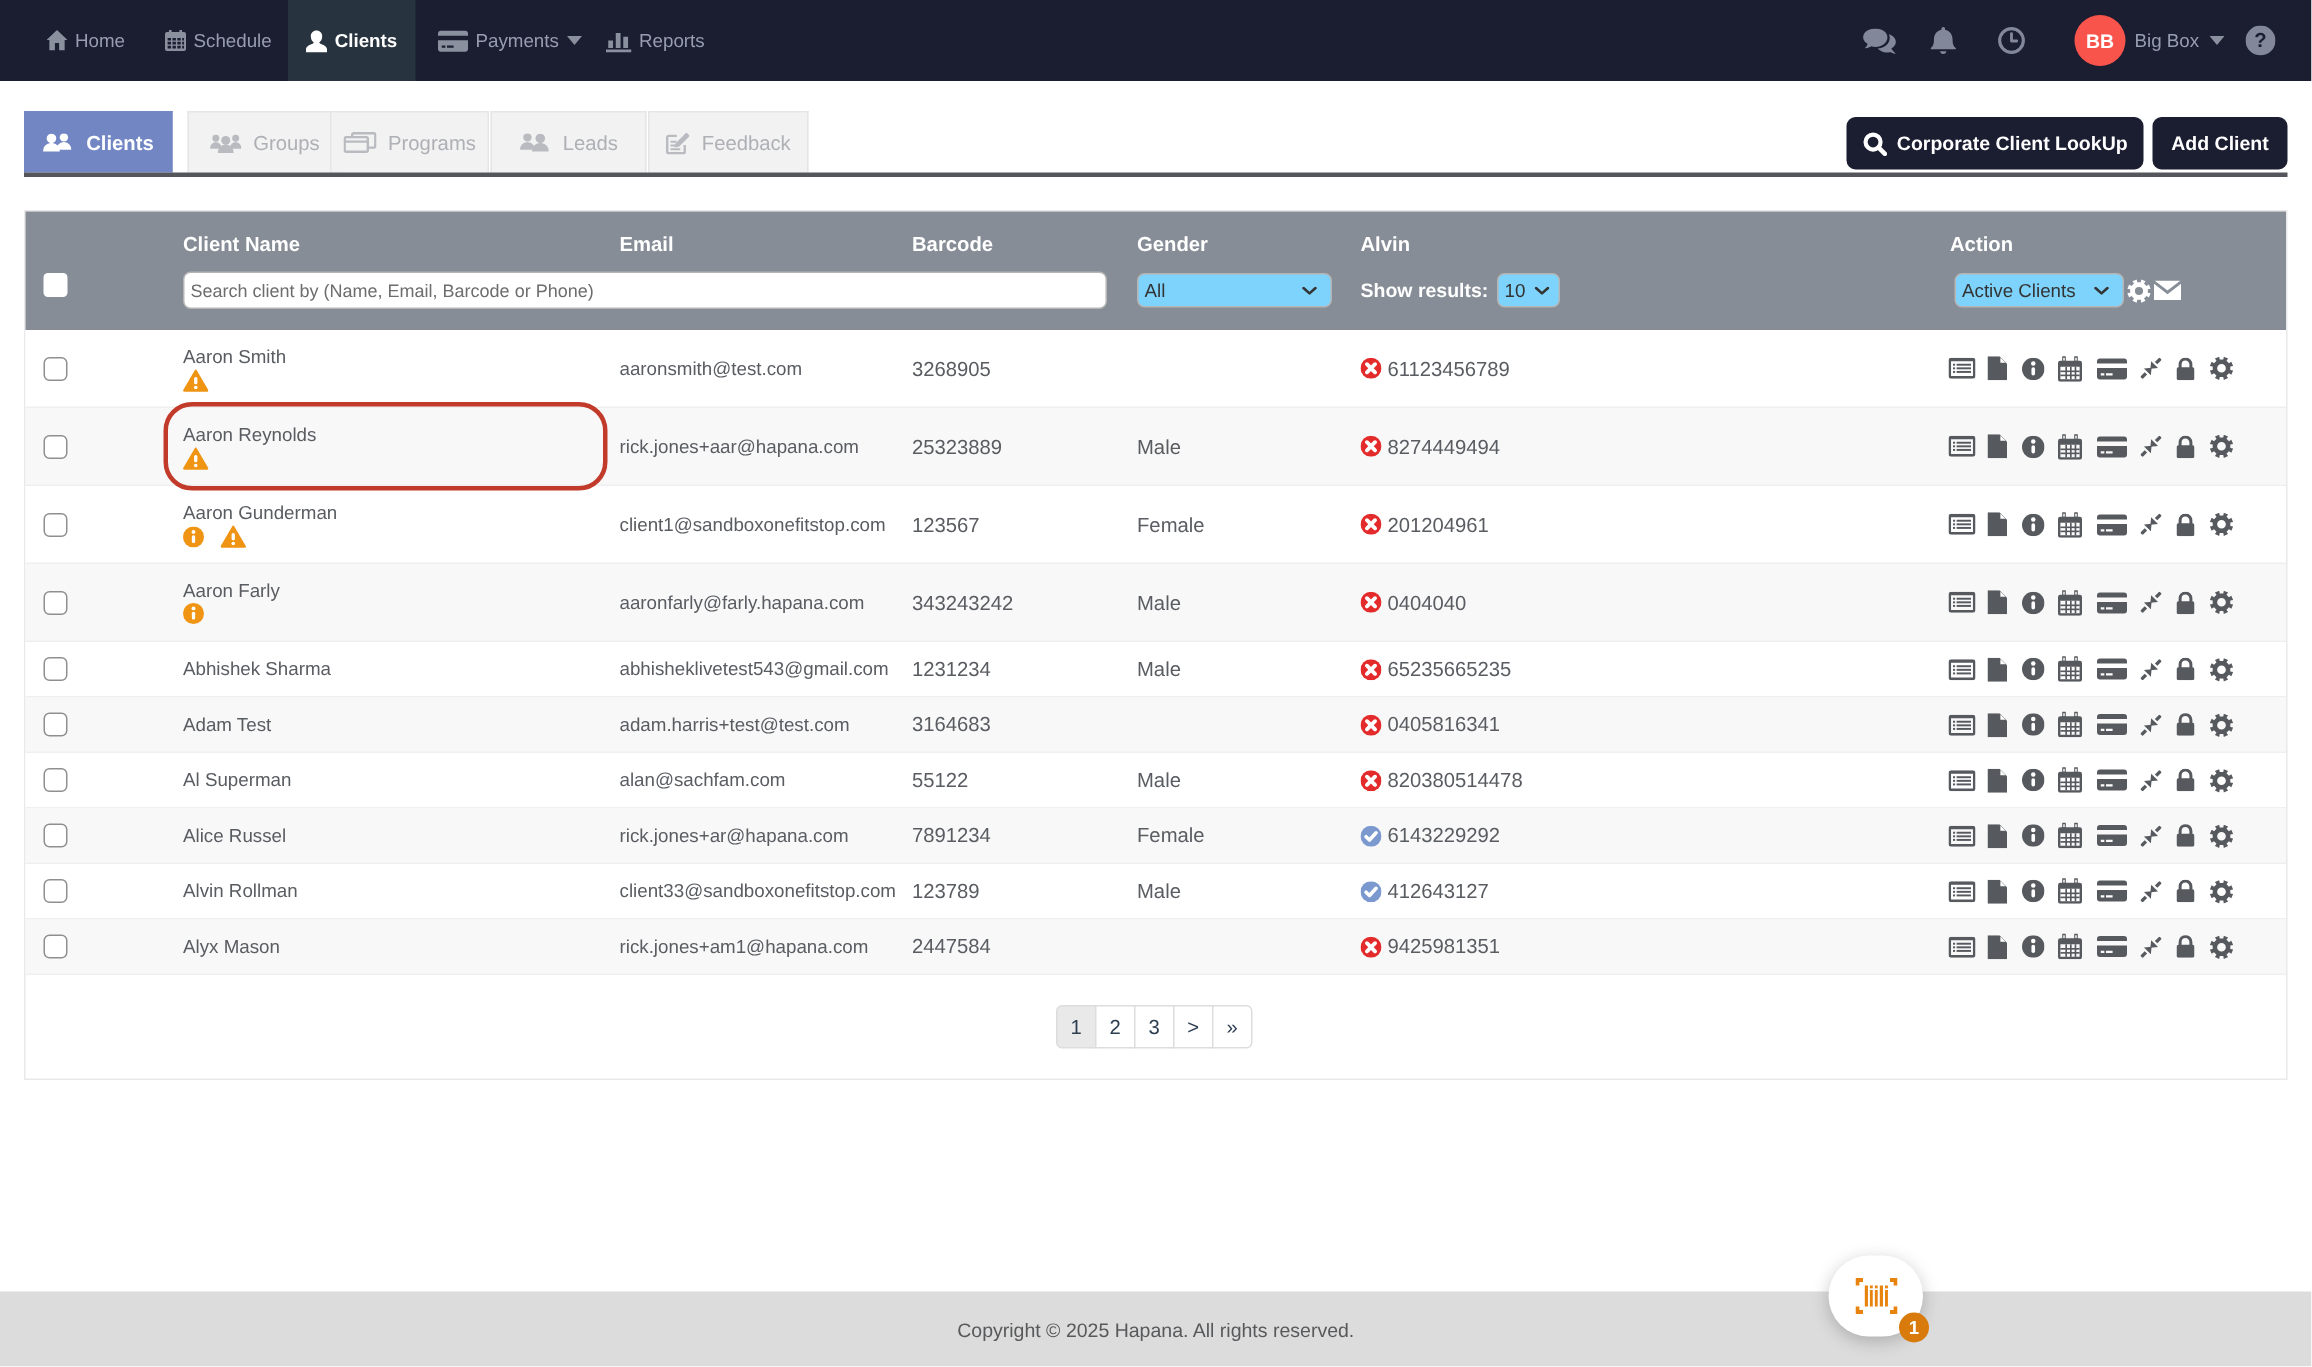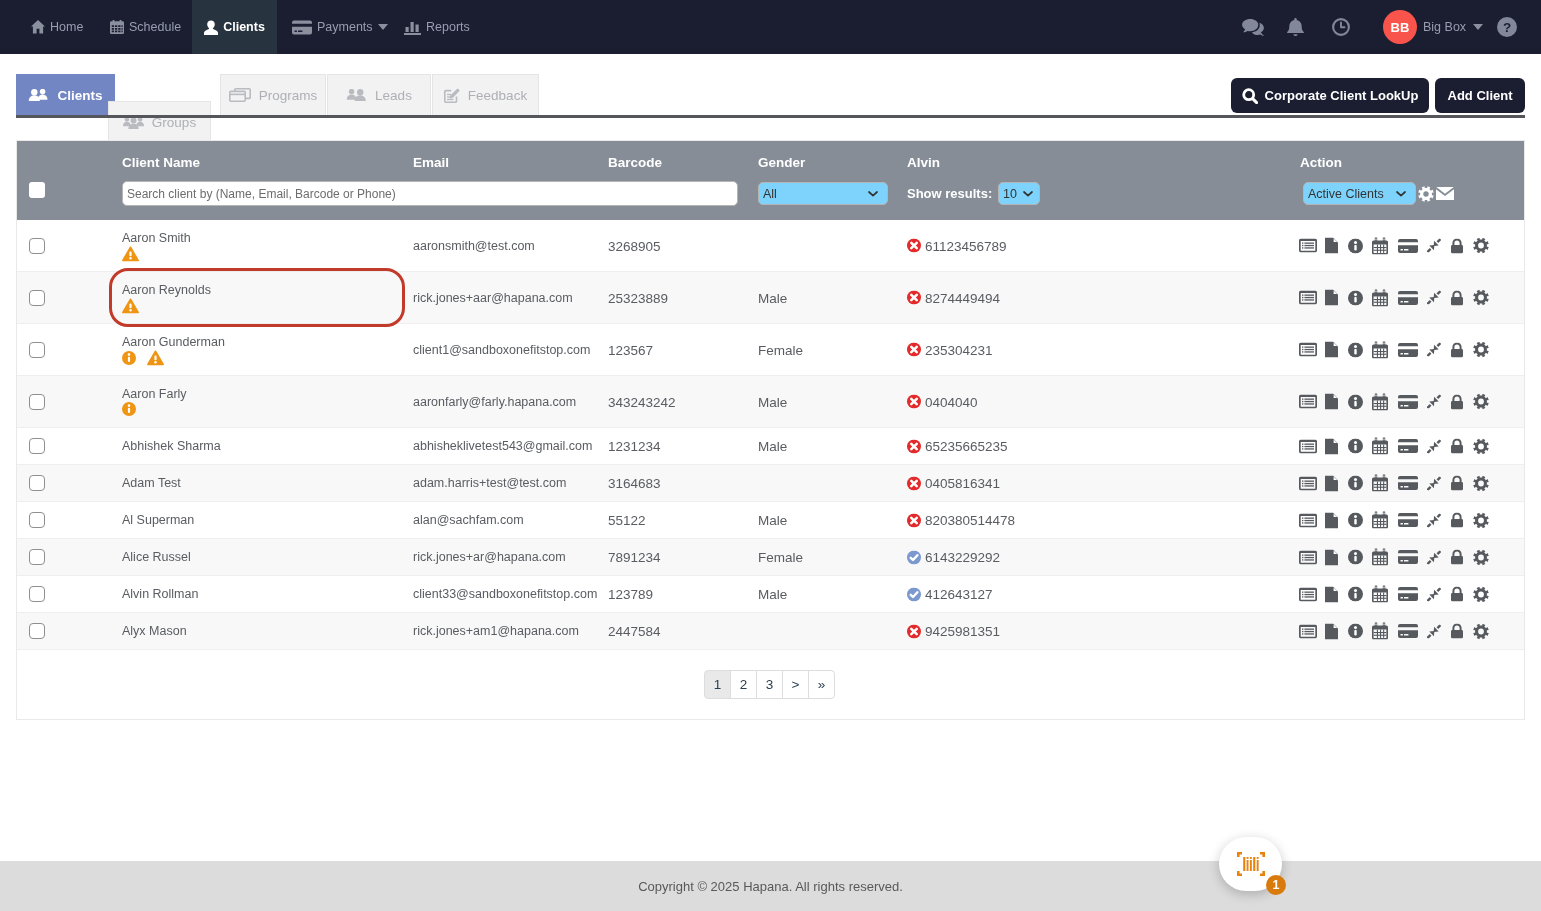--- a/index.html
+++ b/index.html
@@ -141,21 +141,21 @@
     <svg width="21" height="13" viewBox="0 0 21 13">
       <g transform="translate(0,-1)">
         <circle fill="#ffffff" cx="14.6" cy="3.6" r="2.8"></circle>
         <path fill="#ffffff" d="M9.7 11.8 Q9.7 7.200000000000001 14.6 6.600000000000001 Q19.5 7.200000000000001 19.5 11.8 Z"></path>
         <circle fill="#ffffff" cx="6.3" cy="4.3" r="3.2"></circle>
         <path fill="#ffffff" d="M0.7000000000000002 13 Q0.7000000000000002 7.8 6.3 7.2 Q11.899999999999999 7.8 11.899999999999999 13 Z"></path>
       </g>
     </svg>
     <span>Clients</span>
   </div>
-<div class="tab" style="left:108px; width:103px;margin-top:27px;">
+<div class="tab" style="left:125px; width:103px;">
     <svg width="21" height="13" viewBox="0 0 21 13">
       <circle fill="#b9bbc0" cx="3.9" cy="3.2" r="2.3"></circle>
       <path fill="#b9bbc0" d="M0.0 10.2 Q0.0 6.199999999999999 3.9 5.6 Q7.8 6.199999999999999 7.8 10.2 Z"></path>
       <circle fill="#b9bbc0" cx="17.1" cy="3.2" r="2.3"></circle>
       <path fill="#b9bbc0" d="M13.200000000000001 10.2 Q13.200000000000001 6.199999999999999 17.1 5.6 Q21.0 6.199999999999999 21.0 10.2 Z"></path>
       <circle fill="#b9bbc0" cx="10.5" cy="4.6" r="3.0"></circle>
       <path fill="#b9bbc0" d="M5.3 13 Q5.3 8 10.5 7.4 Q15.7 8 15.7 13 Z"></path>
     </svg>
     <span>Groups</span>
   </div>
@@ -440,21 +440,21 @@
           </svg>
         </div>
         <div class="cell em">client1@sandboxonefitstop.com</div>
         <div class="cell bc">123567</div>
         <div class="cell gd">Female</div>
         <div class="cell ph">
           <svg width="14" height="14" viewBox="0 0 14 14">
             <circle cx="7" cy="7" r="7" fill="#e42b2b"></circle>
             <path d="M4.3 4.3 L9.7 9.7 M9.7 4.3 L4.3 9.7" stroke="#fff" stroke-width="2.6" stroke-linecap="round"></path>
           </svg>
-          <span>235304231</span>
+          <span>201204961</span>
         </div>
         <div class="acts">
           <span style="width:18px;margin-right:8px;">
             <svg width="18" height="14" viewBox="0 0 18 14">
               <path fill="#565a5e" fill-rule="evenodd" d="M0 2 a2 2 0 0 1 2-2 h14 a2 2 0 0 1 2 2 v10 a2 2 0 0 1 -2 2 H2 a2 2 0 0 1 -2 -2 Z M1.7 2.4 h14.6 v9.8 H1.7 Z"></path>
               <g fill="#565a5e">
                 <rect x="3" y="4" width="1.4" height="1.3"></rect>
                 <rect x="5.4" y="4" width="9.6" height="1.3"></rect>
                 <rect x="3" y="6.4" width="1.4" height="1.3"></rect>
                 <rect x="5.4" y="6.4" width="9.6" height="1.3"></rect>

